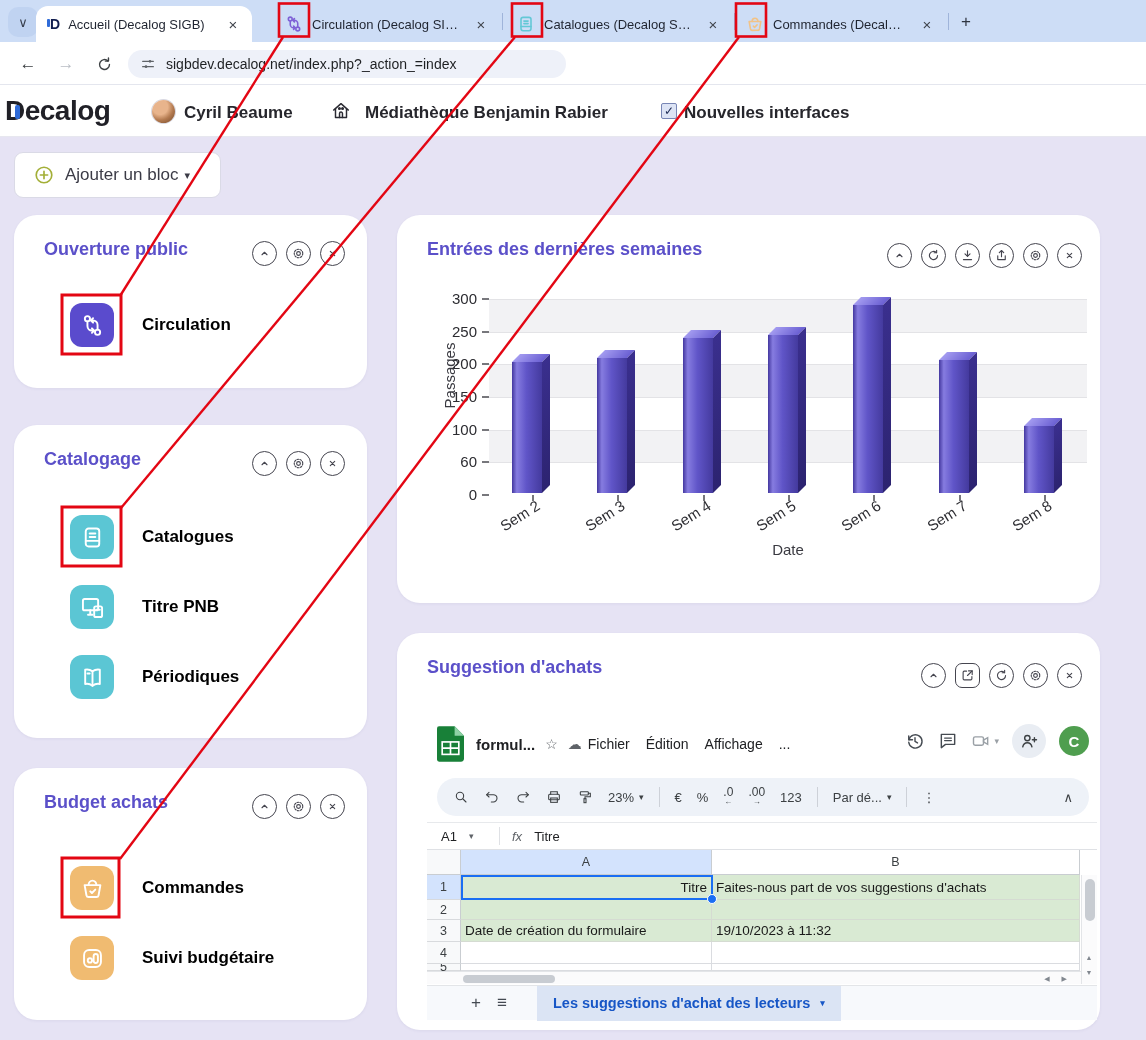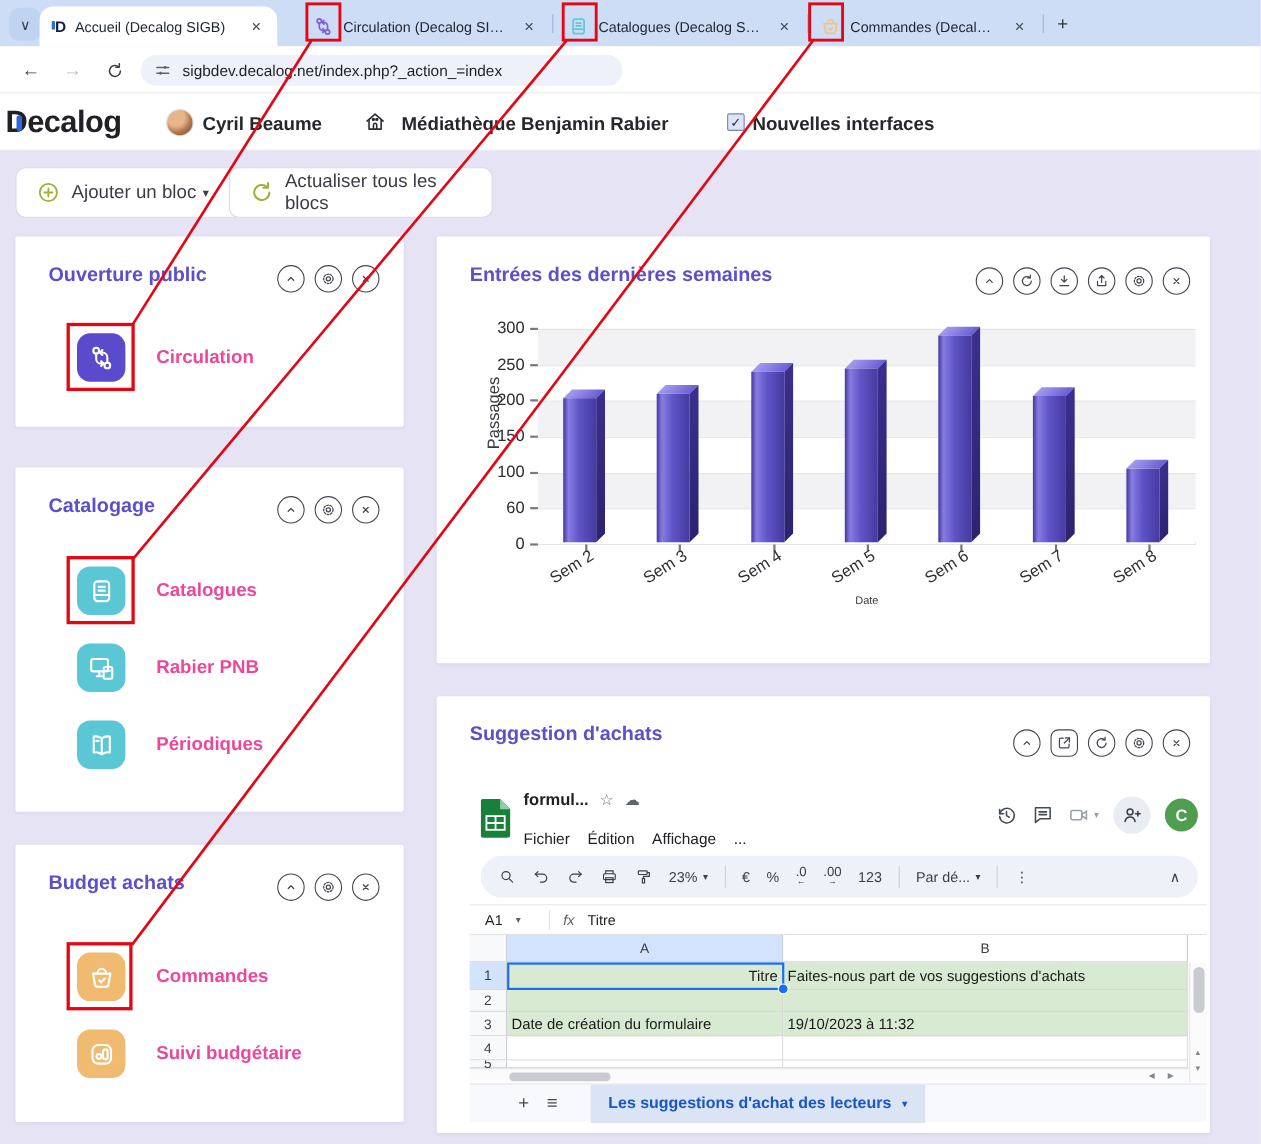--- a/index.html
+++ b/index.html
@@ -34,57 +34,57 @@
   .avatar { position:absolute; left:152px; top:15px; width:23px; height:23px; border-radius:50%; background:radial-gradient(circle at 35% 30%, #e8b48c 0 35%, #b37a50 60%, #6d4426); box-shadow:0 0 0 1px #d8d8e2; }
   .hname { position:absolute; top:18px; font-size:17px; font-weight:bold; color:#26262c; }
   .houseicon { position:absolute; left:330px; top:15px; }
   .chk { position:absolute; left:661px; top:18px; width:16px; height:16px; border:1.5px solid #7886b5; background:#dde4f5; border-radius:2px; display:flex; align-items:center; justify-content:center; font-size:12px; color:#1d2b55; }
 
   
   .abtn { position:absolute; top:152px; height:46px; background:#fff; border:1px solid #dadae6; border-radius:9px; display:flex; align-items:center; gap:10px; padding:0 18px; font-size:17px; color:#3b3b46; cursor:pointer; }
   .abtn .caret { font-size:11px; color:#3b3b46; margin-left:-4px; }
 
   
-  .card { position:absolute; background:#fff; border-radius:2px; box-shadow:0 1px 3px rgba(70,70,130,0.07);padding-left:40px; }
+  .card { position:absolute; background:#fff; border-radius:23px; box-shadow:0 1px 3px rgba(70,70,130,0.07);padding-left:40px; }
   .ctitle { position:absolute; left:30px; top:24px; font-size:18px; font-weight:bold; color:#5b50c9; }
   .cicons { position:absolute; right:22px; top:26px; display:flex; gap:9px; }
   .cicon { width:25px; height:25px; border:1.4px solid #45454f; border-radius:50%; display:flex; align-items:center; justify-content:center; cursor:pointer; background:#fff; }
   .cicon svg { width:15px; height:15px; stroke:#45454f; fill:none; stroke-width:1.8; stroke-linecap:round; stroke-linejoin:round; }
 
   .bitem { position:absolute; left:56px; display:flex; align-items:center; gap:28px; cursor:pointer; }
   .bigicon { width:44px; height:44px; border-radius:12px; display:flex; align-items:center; justify-content:center; }
   .bigicon svg { width:27px; height:27px; stroke:#fff; fill:none; stroke-width:1.7; stroke-linecap:round; stroke-linejoin:round; }
   .bigicon.purple { background:#5a4bcd; }
   .bigicon.teal { background:#5bc6d4; }
   .bigicon.orange { background:#f0bb71; }
-  .bilabel { font-size:17px; font-weight:bold; color:#ec4899; }
+  .bilabel { font-size:17px; font-weight:bold; color:#000000; }
 
   
   #yaxis { position:absolute; left:40px; top:84px; width:44px; height:196px; }
   .ytick { position:absolute; right:4px; font-size:15px; color:#2c2c31; }
   .ylabel { position:absolute; left:-8px; top:152px; width:120px; text-align:center; transform:rotate(-90deg); font-size:15px; color:#3a3a41; }
   #plot { position:absolute; left:92px; top:84px; width:598px; height:196px; border-bottom:2px solid #8d8d93; }
   .band { position:absolute; left:0; right:0; background:#fff; border-top:1px solid #e3e3e6; }
   .band.gray { background:#f2f2f4; }
   .ystub { position:absolute; left:-7px; width:7px; height:2px; background:#77777c; }
   .xtickmark { position:absolute; bottom:-8px; width:2px; height:6px; background:#77777c; }
   .bar3d { position:absolute; bottom:0; width:30px; z-index:2; }
   .bar3d i { position:absolute; display:block; }
   .ffront { left:0; bottom:0; width:30px; height:100%; background:linear-gradient(90deg,#43379f 0,#867ce0 16%,#6055c8 48%,#443a9e 100%); }
   .ftop { left:0; top:-8px; width:30px; height:8px; background:linear-gradient(90deg,#a39bf0,#6revert5fd2); background:linear-gradient(90deg,#a39bf0,#6a5fd2); transform:skewX(-45deg); transform-origin:0 100%; }
   .fside { left:30px; top:0; width:8px; height:100%; background:linear-gradient(180deg,#3a2f8e,#2c2370); transform:skewY(-45deg); transform-origin:0 0; }
   #xlabels { position:absolute; left:92px; top:282px; width:598px; height:44px; }
   .xlab { position:absolute; top:10px; transform:translateX(-78%) rotate(-32deg); font-size:15px; color:#2e2e33; white-space:nowrap; }
-  .xaxislabel { position:absolute; left:92px; top:326px; width:598px; text-align:center; font-size:10px; color:#3a3a41; }
+  .xaxislabel { position:absolute; left:92px; top:326px; width:598px; text-align:center; font-size:15px; color:#3a3a41; }
 
   
   .sheet { position:absolute; left:30px; top:79px; width:670px; height:308px; background:#fff; font-family:"Liberation Sans",sans-serif; }
   .sh-head { position:absolute; left:0; top:0; width:670px; height:64px; display:flex; align-items:center; }
   .gsicon { width:27px; height:36px; margin:0 12px 0 10px; }
-  .sh-titles { display:flex; flex-direction:column; gap:18px; }
+  .sh-titles { display:flex; flex-direction:row; gap:6px; }
   .doctitle-row { display:flex; align-items:center; gap:10px; font-size:15px; color:#202124; }
   .doctitle { font-weight:bold; }
   .gsym { color:#5f6368; font-size:14px; }
   .menurow { display:flex; gap:16px; font-size:14px; color:#202124; }
   .menuitem { cursor:pointer; }
   .sh-right { position:absolute; right:8px; top:12px; display:flex; align-items:center; gap:13px; }
   .shicon svg { width:20px; height:20px; stroke:#454b52; fill:none; stroke-width:1.7; stroke-linecap:round; stroke-linejoin:round; }
   .camgroup { display:flex; align-items:center; gap:3px; color:#9aa0a6; }
   .camgroup svg { stroke:#9aa0a6; }
   .pplus { width:34px; height:34px; border-radius:50%; background:#e9edf3; display:flex; align-items:center; justify-content:center; }
@@ -235,29 +235,20 @@
   <div class="abtn" style="left:14px;width:207px;">
     <span>
       <svg width="22" height="22" viewBox="0 0 24 24" fill="none" stroke="#a3af37" stroke-width="1.8" stroke-linecap="round">
           <circle cx="12" cy="12" r="8.5"></circle>
           <path d="M12 8v8M8 12h8"></path>
         </svg>
     </span>
     <span>Ajouter un bloc</span>
     <span class="caret">▾</span>
   </div>
-  <div class="abtn" style="left:208px;width:240px;">
-    <span>
-      <svg width="22" height="22" viewBox="0 0 24 24" fill="none" stroke="#a3af37" stroke-width="2" stroke-linecap="round" stroke-linejoin="round">
-          <path d="M19.5 12a7.5 7.5 0 1 1-2.3-5.4"></path>
-          <path d="M18.2 2.6v4.6h-4.6"></path>
-        </svg>
-    </span>
-    <span>Actualiser tous les blocs</span>
-  </div>
 
   <div class="card" style="left:14px;top:215px;width:353px;height:173px;">
     <div class="ctitle">Ouverture public</div>
     <div class="cicons">
       <div class="cicon">
           <svg viewBox="0 0 24 24">
             <path d="M8 14l4-4 4 4"></path>
           </svg>
         </div>
       <div class="cicon">
@@ -317,21 +308,21 @@
     </div>
     <div class="bitem" style="top:160px;">
       <span class="bigicon teal">
         <svg viewBox="0 0 24 24">
             <rect x="3.5" y="4.5" width="13.5" height="10" rx="1.5"></rect>
             <path d="M8 18.5h4M10 14.5v4"></path>
             <rect x="13.5" y="11" width="7" height="9.5" rx="1.5"></rect>
             <path d="M15.5 14h3"></path>
           </svg>
       </span>
-      <span class="bilabel">Rabier PNB</span>
+      <span class="bilabel">Titre PNB</span>
     </div>
     <div class="bitem" style="top:230px;">
       <span class="bigicon teal">
         <svg viewBox="0 0 24 24">
             <path d="M12 6.5C10 5 7.5 4.6 5.5 5V17.8c2-.4 4.5 0 6.5 1.5 2-1.5 4.5-1.9 6.5-1.5V5c-2-.4-4.5 0-6.5 1.5Z"></path>
             <path d="M12 6.5v12.8"></path>
             <path d="M7.5 8.5h2"></path>
           </svg>
       </span>
       <span class="bilabel">Périodiques</span>

